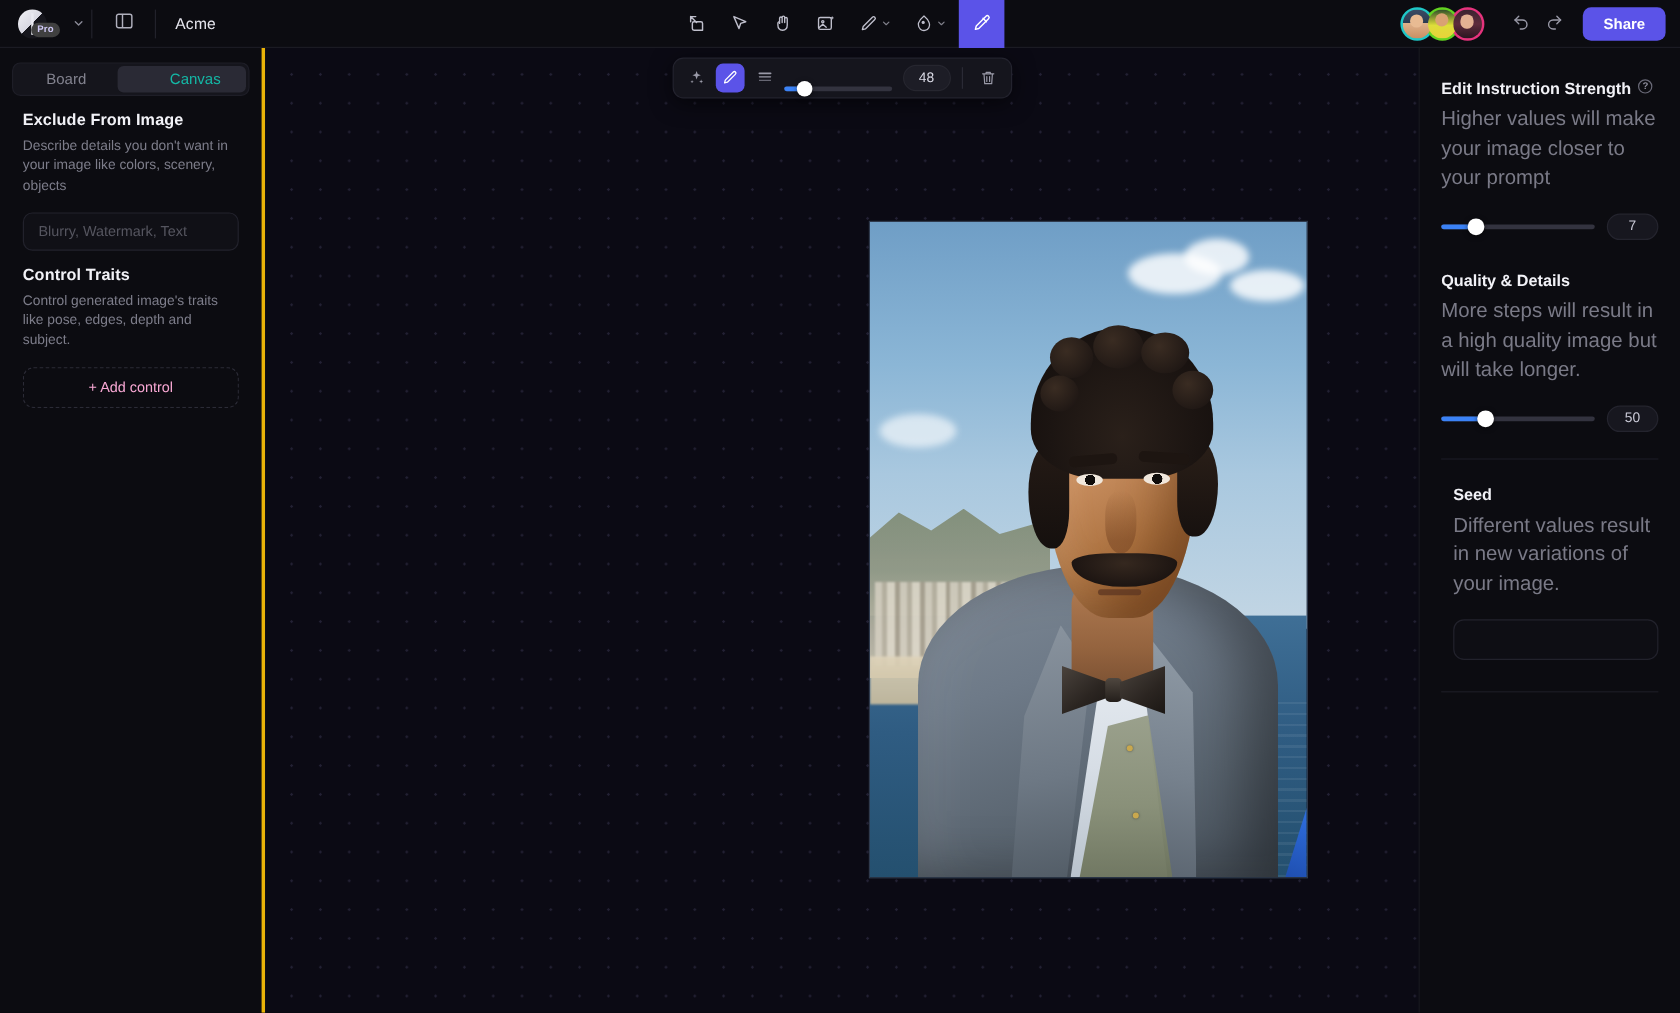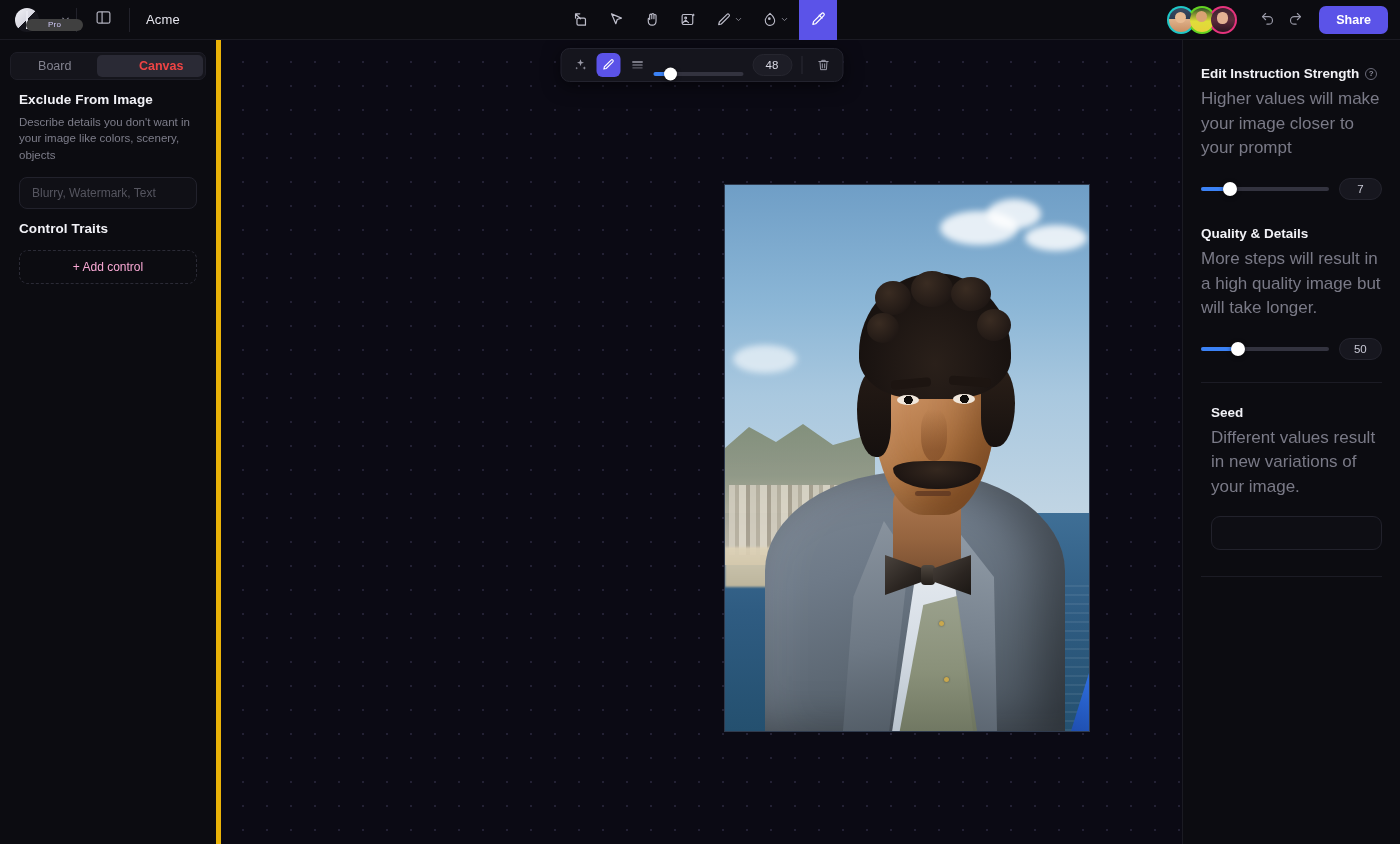--- a/index.html
+++ b/index.html
@@ -30,22 +30,22 @@
     width: 24px; height: 24px; border-radius: 50%;
     background: linear-gradient(135deg,#f2f2f6 0%,#d8d8e2 48%,#16161d 49%,#16161d 100%);
     position: relative;
   }
   .logo-mark:after{
     content:""; position:absolute; left:11px; top:3px; width:2px; height:18px; background:#e9e9f1;
   }
   .pro-badge {
     position: absolute; left: 26px; top: 19px;
     background: #404040; color:#cfc8f5;
-    font-size: 8px; font-weight: 400;
-    padding: 1px 22px 2px; border-radius: 7px;
+    font-size: 8px; font-weight: 700;
+    padding: 1px 5px 2px; border-radius: 7px;
     letter-spacing: .2px;
   }
   .chev-btn {
     width: 22px; height: 40px; display:flex; align-items:center; justify-content:center;
     cursor: pointer;
   }
   .vdiv { width:1px; height: 24px; background:#22222b; }
   .panel-toggle-wrap{ width:52px; height:40px; display:flex; align-items:center; justify-content:center;}
   .proj-name {
     font-size: 13px; color:#e6e6ee; padding-left: 16px; letter-spacing:.2px;
@@ -92,34 +92,34 @@
     padding: 7px 17px; border-radius:7px; cursor:pointer; border:none;
     font-family:"Liberation Sans",sans-serif;
   }
 
   
   .body { flex:1; display:flex; min-height:0; position:relative; }
 
   
   .sidebar {
     width: 221px; min-width:221px; background:#0c0c11;
-    border-right:5px solid #eab308;
+    border-right:3px solid #eab308;
     display:flex; flex-direction:column;
     padding: 10px 0 0 0;
   }
   .seg {
     margin: 2px 10px 0; height:28px;
     background:#15151c; border-radius:7px;
     display:flex; padding:2px; border:1px solid #1e1e27;
   }
   .seg-item {
     flex:1; display:flex; align-items:center; justify-content:center;
     font-size:12.5px; color:#83838f; border-radius:5px; cursor:pointer;
   }
-  .seg-item.active { background:#2a2a35; color:#ef4444; font-weight:700;padding-left:23px; }
+  .seg-item.active { background:#2a2a35; color:#14b8a6; font-weight:400;padding-left:23px; }
 
   .sec { padding: 0 19px; }
   .sec-title {
     font-size:13.5px; font-weight:700; color:#f2f2f7; margin-top:12px; letter-spacing:.1px;
   }
   .sec-desc {
     font-size:11.5px; color:#7d7d8a; line-height:1.42; margin-top:7px;
   }
   .txt-input {
     margin-top:14px; width:100%; height:32px;
@@ -300,21 +300,21 @@
 
   
   .rightpanel {
     width: 218px; min-width:218px; background:#0c0c11;
     border-left:1px solid #1b1b23;
     padding: 0 18px;
     display:flex; flex-direction:column;
   }
   .rp-title {
     font-size:13.5px; font-weight:700; color:#f2f2f7;
-    display:flex; align-items:center; gap:6px;
+    display:flex; gap:6px;
   }
   .help-ico {
     width:12px;height:12px;border-radius:50%;border:1px solid #6a6a78;
     display:inline-flex;align-items:center;justify-content:center;
     font-size:8px; color:#8d8d9b; cursor:pointer; line-height:1;
   }
   .rp-desc { font-size:17px; color:#7a7a87; line-height:1.45; margin-top:6px; }
   .rp-slider-row { display:flex; align-items:center; gap:10px; margin-top:17px; }
   .track-lg { position:relative; width:130px; height:4px; border-radius:2px; background:#33333f; cursor:pointer; }
   .track-lg .fill{ position:absolute;left:0;top:0;height:100%;border-radius:2px;background:#3b82f6; }
@@ -480,20 +480,21 @@
       </div>
 
       <div class="sec">
         <div class="sec-title">Exclude From Image</div>
         <div class="sec-desc">Describe details you don't want in your image like colors, scenery, objects</div>
         <input class="txt-input" type="text" placeholder="Blurry, Watermark, Text" style="">
       </div>
 
       <div class="sec">
         <div class="sec-title">Control Traits</div>
+        <div class="sec-desc">Control generated image's traits like pose, edges, depth and subject.</div>
         <div class="add-ctrl">+  Add control</div>
       </div>
     </div>
 
     <div class="canvas">
 
       <div class="float-tb">
         <div class="ft-icon">
           <svg width="14" height="14" viewBox="0 0 24 24" fill="currentColor">
             <path d="M12 2l1.6 4.4L18 8l-4.4 1.6L12 14l-1.6-4.4L6 8l4.4-1.6z"></path>

